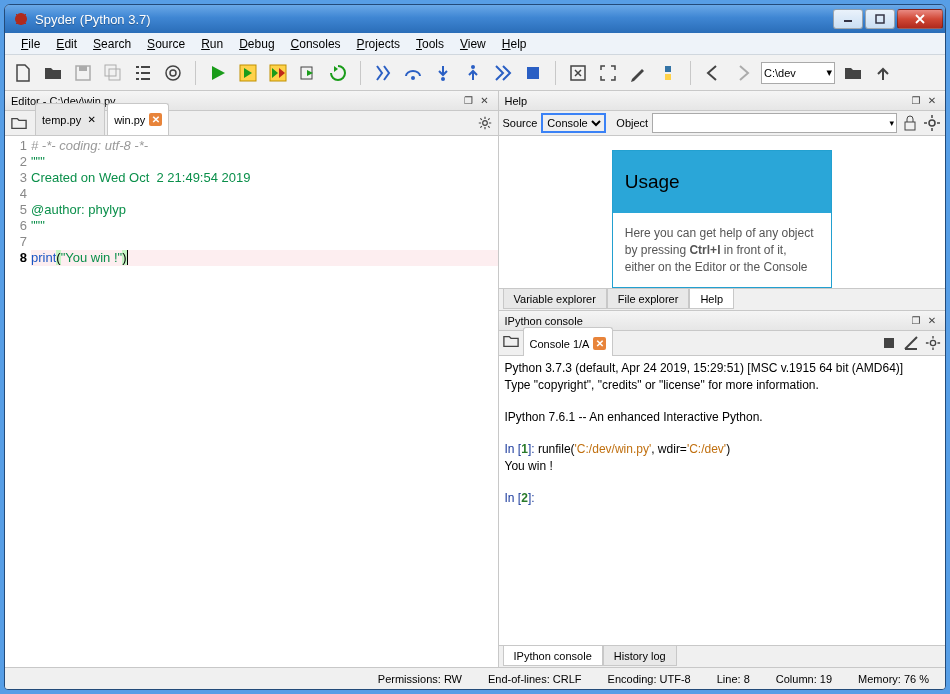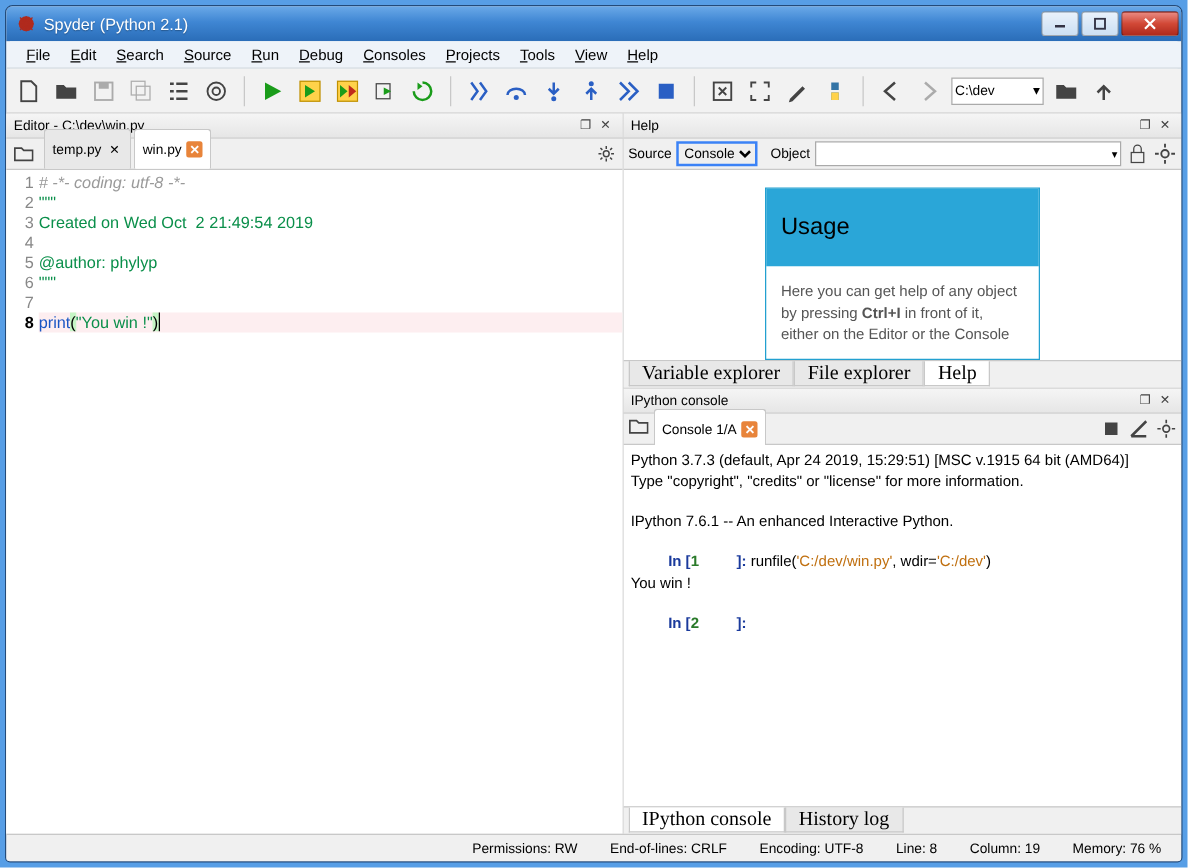--- a/index.html
+++ b/index.html
@@ -46,26 +46,26 @@
 .c-paren { background: #c5f5c5; }
 .c-cursor { border-left: 1px solid #000; }
 .help-toolbar { height: 25px; background: #f0f0f0; border-bottom: 1px solid #c8c8c8; display: flex; align-items: center; padding: 0 4px; font-size: 11px; gap: 4px; }
 .help-toolbar select { font-size: 11px; height: 20px; border: 2px solid #3b82f6; }
 .help-toolbar .obj-input { flex: 1; border: 1px solid #aaa; height: 20px; background: #fff; }
 .help-body { flex: 1; background: #fff; display: flex; justify-content: center; padding-top: 14px; overflow: hidden; }
 .help-card { width: 220px; border: 1px solid #22a0d0; }
 .help-card .card-head { background: #2aa6d8; color: #000000; padding: 20px 12px; font-size: 19px; }
 .help-card .card-body { padding: 12px; font-size: 12px; color: #555; line-height: 1.4; }
 .bottom-tabs { height: 22px; background: #f0f0f0; border-top: 1px solid #c8c8c8; display: flex; align-items: flex-start; padding: 0 4px; }
-.bottom-tabs .btab { height: 20px; border: 1px solid #c8c8c8; border-top: none; padding: 0 10px; font-size: 16px; display: flex; align-items: center; background: #e8e8e8; cursor: pointer; font-family: Liberation Serif, serif; }
+.bottom-tabs .btab { height: 20px; border: 1px solid #c8c8c8; border-top: none; padding: 0 10px; font-size: 11px; display: flex; align-items: center; background: #e8e8e8; cursor: pointer; }
 .bottom-tabs .btab.active { background: #fff; }
 .help-panel { flex: 0 0 174px; display: flex; flex-direction: column; border-bottom: 1px solid #c8c8c8; }
 .console-panel { flex: 1; display: flex; flex-direction: column; min-height: 0; }
 .console-body { flex: 1; background: #fff; overflow: auto; padding: 4px 6px; font-family: "Consolas","Courier New",monospace; font-size: 12px; line-height: 1.35; }
-.con-prompt-in { color: #1a3a9c; font-weight: bold; margin-left: 30px; }
+.con-prompt-in { color: #1a3a9c; font-weight: normal; }
 .con-num { color: #2a7a2a; font-weight: bold; }
 .con-path { color: #c07010; }
 .statusbar { height: 22px; background: #f0f0f0; border-top: 1px solid #c8c8c8; display: flex; align-items: center; font-size: 11px; padding: 0 10px; }
 .statusbar .cell { margin-right: 26px; }
 .statusbar .cell b { font-weight: normal; }
 .statusbar .spacer { flex: 1; }
 .console-tab-row { height: 25px; background: #f0f0f0; border-bottom: 1px solid #c8c8c8; display: flex; align-items: center; padding: 0 4px; gap: 4px; }
 .console-tab-row .right-icons { margin-left: auto; display: flex; gap: 6px; align-items: center; }
 .right-icons .ic { width: 16px; height: 16px; cursor: pointer; display: flex; align-items: center; justify-content: center; }
 .help-row { display: flex; flex: 1; min-height: 0; flex-direction: column; }
@@ -75,21 +75,21 @@
 <body>
 
 <div class="win-frame">
   <div class="titlebar">
     <span class="icon">
       <svg viewBox="0 0 16 16">
           <circle cx="8" cy="8" r="6" fill="#b02a1d"></circle>
           <path d="M2 8h12M8 2v12M3 3l10 10M3 13L13 3" stroke="#b02a1d" stroke-width="1"></path>
         </svg>
     </span>
-    <span class="title">Spyder (Python 2.1)</span>
+    <span class="title">Spyder (Python 3.7)</span>
     <div class="win-btns">
       <div class="win-btn">
           <svg width="10" height="10">
             <rect x="1" y="6" width="8" height="2" fill="#334"></rect>
           </svg>
         </div>
       <div class="win-btn">
           <svg width="10" height="10">
             <rect x="1" y="1" width="8" height="8" fill="none" stroke="#334" stroke-width="1.5"></rect>
           </svg>

